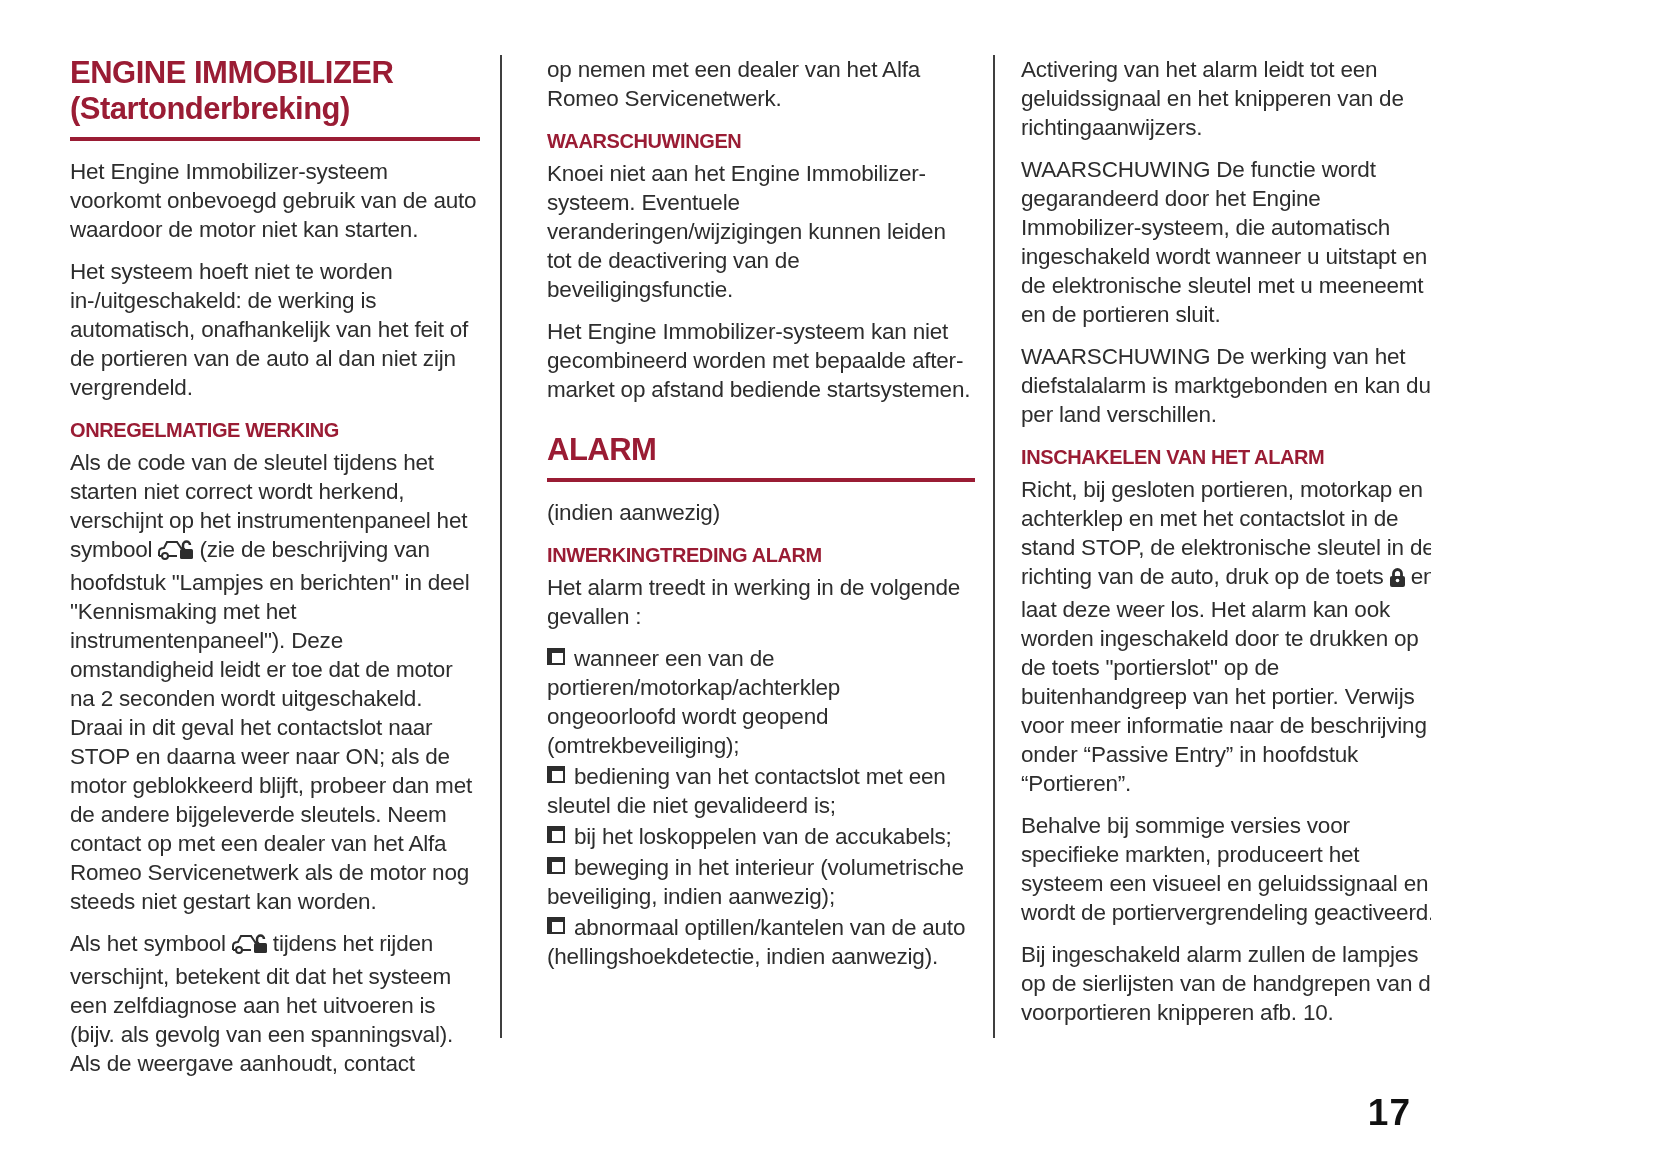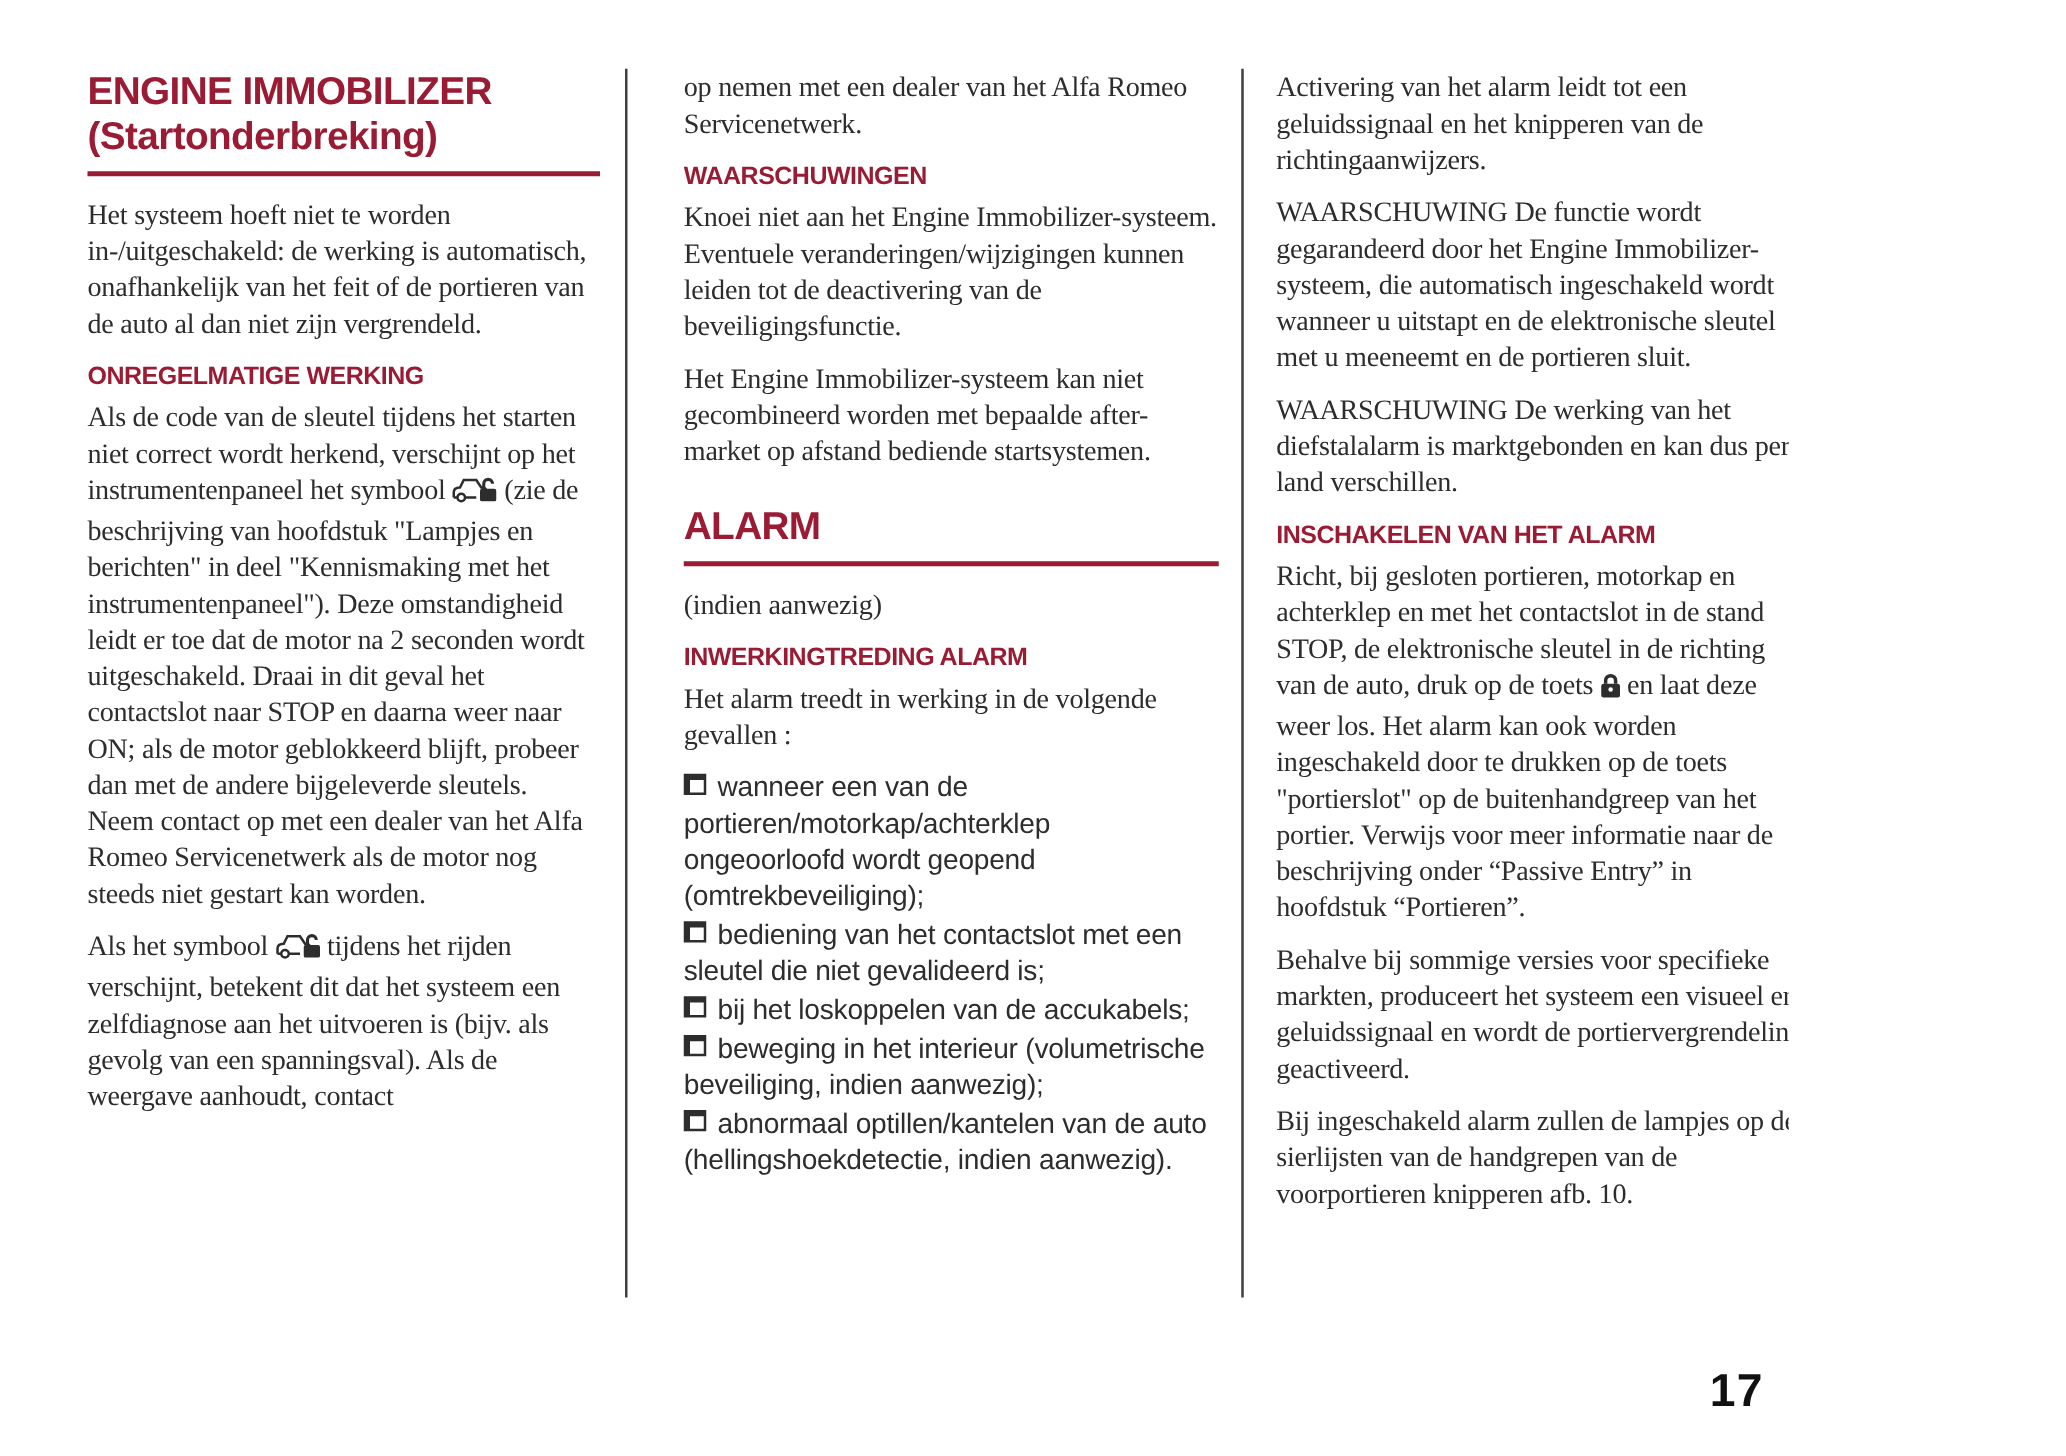--- a/index.html
+++ b/index.html
@@ -5,21 +5,21 @@
   html,body{margin:0;padding:0;background:#ffffff;}
   #page{position:relative;width:1431px;height:1165px;background:#ffffff;overflow:hidden;
         font-family:"Liberation Sans","DejaVu Sans",sans-serif;color:#2d2d2d;}
   .col{position:absolute;top:55px;font-size:22.5px;line-height:29px;letter-spacing:-0.2px;}
   #col1{left:70px;width:410px;}
   #col2{left:547px;width:428px;}
   #col3{left:1021px;width:425px;}
   .h1{color:#9a1c34;font-weight:bold;font-size:31px;line-height:36px;letter-spacing:-0.5px;margin:0;}
   .rule{height:4px;background:#9a1c34;margin:10px 0 16px 0;}
   .h2{color:#9a1c34;font-weight:bold;font-size:20px;line-height:30px;letter-spacing:-0.4px;margin:8px 0 3px 0;}
-  .p{margin:0 0 13px 0;font-family:Liberation Serif, serif;}
+  .p{margin:0 0 13px 0;}
   .divider{position:absolute;top:55px;width:2px;height:983px;background:#3f3f3f;}
   #div1{left:500px;} #div2{left:993px;}
   .sq{display:inline-block;width:11px;height:10px;border:2px solid #2d2d2d;border-top-width:5px;border-left-width:5px;
       margin-right:9px;vertical-align:1px;}
   .bullet{margin:0 0 2px 0;}
   .inline-ic{display:inline-block;vertical-align:-4px;margin:0 5px;}
   
   #strip{position:absolute;left:1457px;top:0;width:42px;height:1165px;
          background:linear-gradient(to right,#8d959b,#c9ced1 40%,#ffffff);}
   #active-tab{position:absolute;left:1457px;top:68px;width:196px;height:105px;background:#9a1c34;
@@ -33,20 +33,21 @@
 <body>
 
 <div id="page">
 
   <div class="col" id="col1">
     <div class="h1">
       <div>ENGINE IMMOBILIZER</div>
       <div>(Startonderbreking)</div>
     </div>
     <div class="rule"></div>
+    <div class="p">Het Engine Immobilizer-systeem voorkomt onbevoegd gebruik van de auto waardoor de motor niet kan starten.</div>
     <div class="p">Het systeem hoeft niet te worden in-/uitgeschakeld: de werking is automatisch, onafhankelijk van het feit of de portieren van de auto al dan niet zijn vergrendeld.</div>
     <div class="h2">ONREGELMATIGE WERKING</div>
     <div class="p">
       <span>Als de code van de sleutel tijdens het starten niet correct wordt herkend, verschijnt op het instrumentenpaneel het symbool</span><span class="inline-ic"><svg width="37" height="23" viewBox="0 0 37 23">
             <g fill="none" stroke="#2d2d2d" stroke-width="2">
               <path d="M2 18 V14 Q2 10 7 10 L10 4 H20 L24 10 Q28 10 28 13"></path>
               <path d="M2 18 H5 M11 18 H20"></path>
               <circle cx="8" cy="18" r="3"></circle>
               <circle cx="23" cy="19" r="0"></circle>
             </g>

